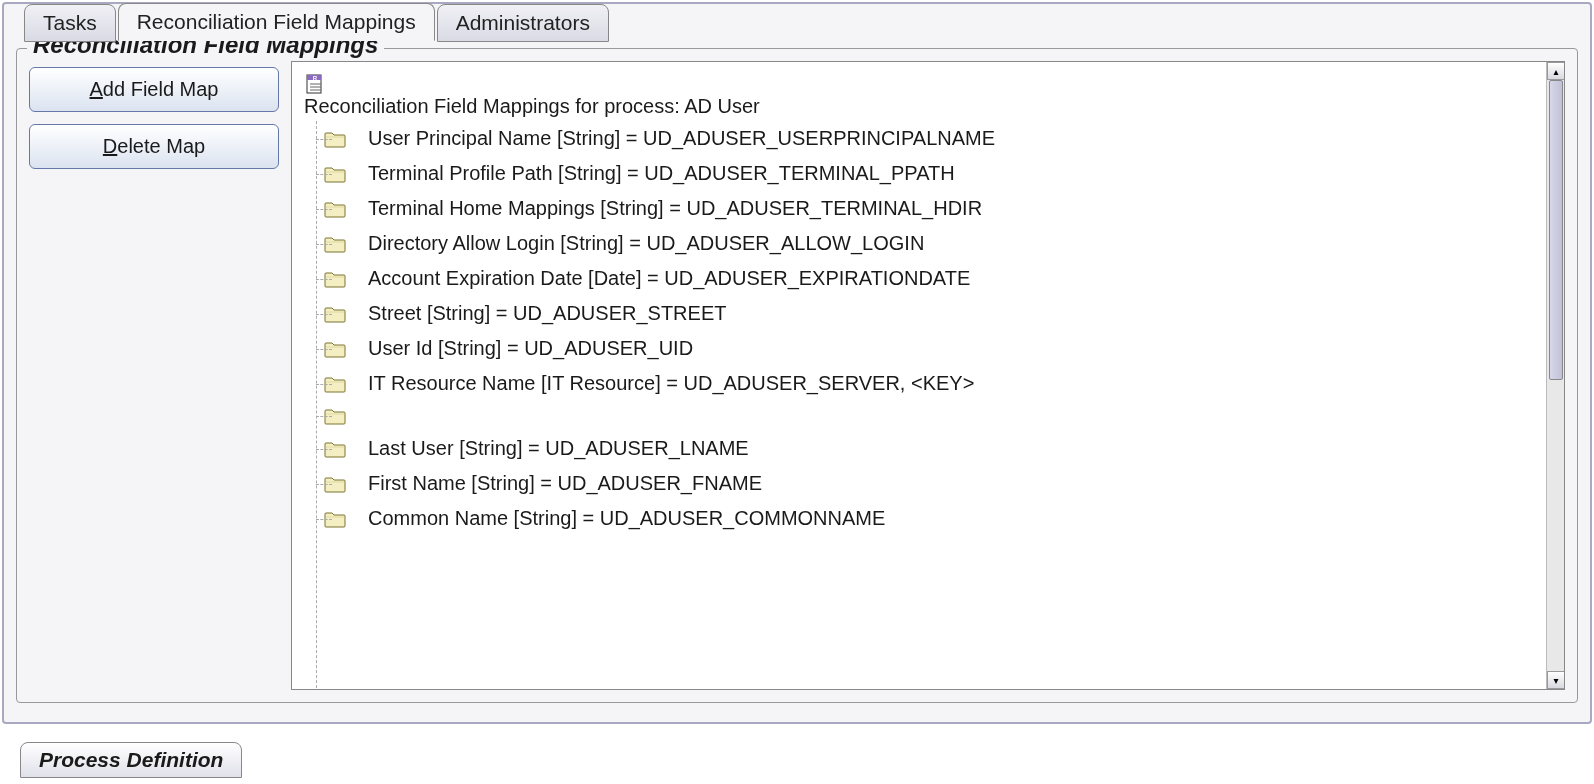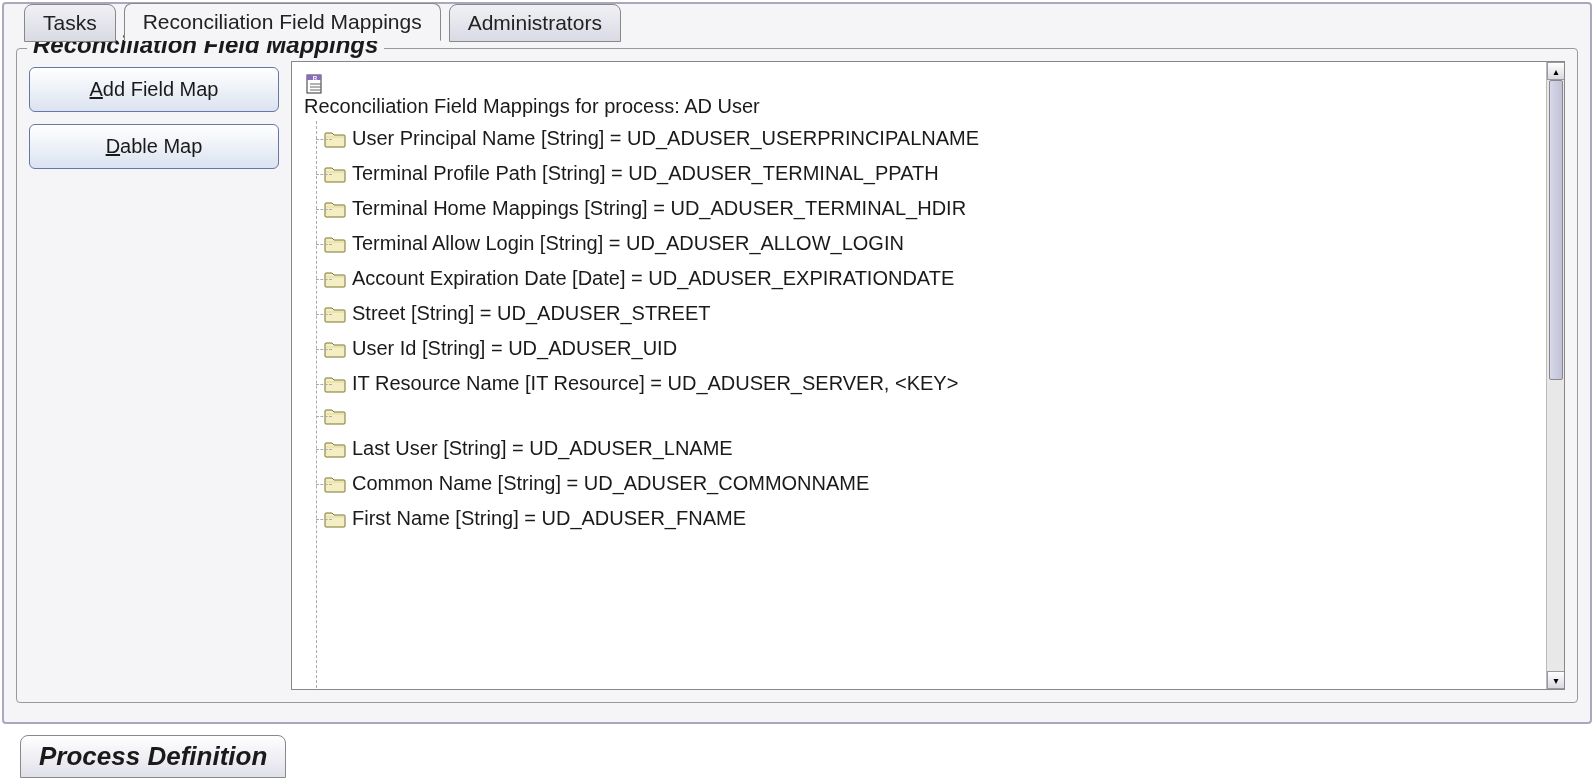--- a/index.html
+++ b/index.html
@@ -19,21 +19,21 @@
     .outer-container {
       border: 2px solid #a8a8c0;
       border-radius: 4px;
       margin: 2px;
       height: 722px;
       background: #f5f5f8;
       position: relative;
     }
     .tabs-row {
       display: flex;
-      gap: 8px;
+      gap: 2px;
       padding-left: 20px;
       margin-top: -2px;
       position: relative;
       z-index: 2;
     }
     .tab {
       padding: 6px 18px;
       background: linear-gradient(to bottom, #ffffff, #e8e8f0);
       border: 1px solid #888;
       border-bottom: none;
@@ -120,21 +120,21 @@
       align-items: center;
       justify-content: center;
       flex-shrink: 0;
     }
     .tree-children {
       padding-left: 20px;
     }
     .tree-item {
       display: flex;
       align-items: center;
-      gap: 6px;
+      gap: 22px;
       padding: 6px 0;
       position: relative;
     }
     .tree-line {
       position: absolute;
       left: -8px;
       width: 16px;
       height: 1px;
       border-top: 1px dashed #aaa;
       top: 50%;
@@ -195,21 +195,21 @@
       position: absolute;
       bottom: 6px;
       left: 20px;
       display: flex;
     }
     .bottom-tab {
       padding: 5px 18px;
       background: linear-gradient(to bottom, #ffffff, #e0e0ea);
       border: 1px solid #888;
       border-radius: 8px 8px 0 0;
-      font-size: 26px;
+      font-size: 21px;
       font-weight: bold;
       font-style: italic;
       color: #1a1a1a;
       cursor: pointer;
       margin-top: 46px;
     }
     .mnemonic {
       text-decoration: underline;
     }
   </style>
@@ -222,21 +222,21 @@
     <div class="tab active">Reconciliation Field Mappings</div>
     <div class="tab inactive">Administrators</div>
   </div>
 
   <div class="fieldset-group">
     <div class="fieldset-legend">Reconciliation Field Mappings</div>
 
     <div class="content-area">
       <div class="button-column">
         <button class="action-button"><span class="mnemonic">A</span><span>dd Field Map</span></button>
-        <button class="action-button"><span class="mnemonic">D</span><span>able Map</span></button>
+        <button class="action-button"><span class="mnemonic">D</span><span>elete Map</span></button>
       </div>
 
       <div class="tree-container">
         <div class="tree-content">
           <div class="tree-root">
             <span class="root-icon">
               <svg width="22" height="22" viewBox="0 0 22 22">
                 <rect x="3" y="2" width="14" height="18" fill="#fff" stroke="#333" stroke-width="1"></rect>
                 <rect x="3" y="2" width="14" height="5" fill="#8a6bc0"></rect>
                 <text x="11" y="7" font-size="6" fill="#fff" text-anchor="middle" font-weight="bold">R</text>
@@ -279,21 +279,21 @@
                 <span class="tree-label">Terminal Home Mappings [String] = UD_ADUSER_TERMINAL_HDIR</span>
               </div>
               <div class="tree-item">
                 <span class="tree-line"></span>
                 <span class="folder-icon">
                   <svg width="22" height="18" viewBox="0 0 22 18">
   <path d="M1,4 L1,16 Q1,17 2,17 L20,17 Q21,17 21,16 L21,6 Q21,5 20,5 L10,5 L8,3 L2,3 Q1,3 1,4 Z" fill="#f5eec2" stroke="#7a7430" stroke-width="1"></path>
   <path d="M1,7 L21,7" stroke="#c9c080" stroke-width="0.5"></path>
 </svg>
                 </span>
-                <span class="tree-label">Terminal Allow Login [String] = UD_ADUSER_ALLOW_LOGIN</span>
+                <span class="tree-label">Directory Allow Login [String] = UD_ADUSER_ALLOW_LOGIN</span>
               </div>
               <div class="tree-item">
                 <span class="tree-line"></span>
                 <span class="folder-icon">
                   <svg width="22" height="18" viewBox="0 0 22 18">
   <path d="M1,4 L1,16 Q1,17 2,17 L20,17 Q21,17 21,16 L21,6 Q21,5 20,5 L10,5 L8,3 L2,3 Q1,3 1,4 Z" fill="#f5eec2" stroke="#7a7430" stroke-width="1"></path>
   <path d="M1,7 L21,7" stroke="#c9c080" stroke-width="0.5"></path>
 </svg>
                 </span>
                 <span class="tree-label">Account Expiration Date [Date] = UD_ADUSER_EXPIRATIONDATE</span>
@@ -348,31 +348,31 @@
                 <span class="tree-label">Last User [String] = UD_ADUSER_LNAME</span>
               </div>
               <div class="tree-item">
                 <span class="tree-line"></span>
                 <span class="folder-icon">
                   <svg width="22" height="18" viewBox="0 0 22 18">
   <path d="M1,4 L1,16 Q1,17 2,17 L20,17 Q21,17 21,16 L21,6 Q21,5 20,5 L10,5 L8,3 L2,3 Q1,3 1,4 Z" fill="#f5eec2" stroke="#7a7430" stroke-width="1"></path>
   <path d="M1,7 L21,7" stroke="#c9c080" stroke-width="0.5"></path>
 </svg>
                 </span>
+                <span class="tree-label">First Name [String] = UD_ADUSER_FNAME</span>
+              </div>
+              <div class="tree-item">
+                <span class="tree-line"></span>
+                <span class="folder-icon">
+                  <svg width="22" height="18" viewBox="0 0 22 18">
+  <path d="M1,4 L1,16 Q1,17 2,17 L20,17 Q21,17 21,16 L21,6 Q21,5 20,5 L10,5 L8,3 L2,3 Q1,3 1,4 Z" fill="#f5eec2" stroke="#7a7430" stroke-width="1"></path>
+  <path d="M1,7 L21,7" stroke="#c9c080" stroke-width="0.5"></path>
+</svg>
+                </span>
                 <span class="tree-label">Common Name [String] = UD_ADUSER_COMMONNAME</span>
-              </div>
-              <div class="tree-item">
-                <span class="tree-line"></span>
-                <span class="folder-icon">
-                  <svg width="22" height="18" viewBox="0 0 22 18">
-  <path d="M1,4 L1,16 Q1,17 2,17 L20,17 Q21,17 21,16 L21,6 Q21,5 20,5 L10,5 L8,3 L2,3 Q1,3 1,4 Z" fill="#f5eec2" stroke="#7a7430" stroke-width="1"></path>
-  <path d="M1,7 L21,7" stroke="#c9c080" stroke-width="0.5"></path>
-</svg>
-                </span>
-                <span class="tree-label">First Name [String] = UD_ADUSER_FNAME</span>
               </div>
             </div>
         </div>
         <div class="scrollbar-track">
           <div class="scrollbar-button up">▴</div>
           <div class="scrollbar-thumb"></div>
           <div class="scrollbar-button down">▾</div>
         </div>
       </div>
     </div>

